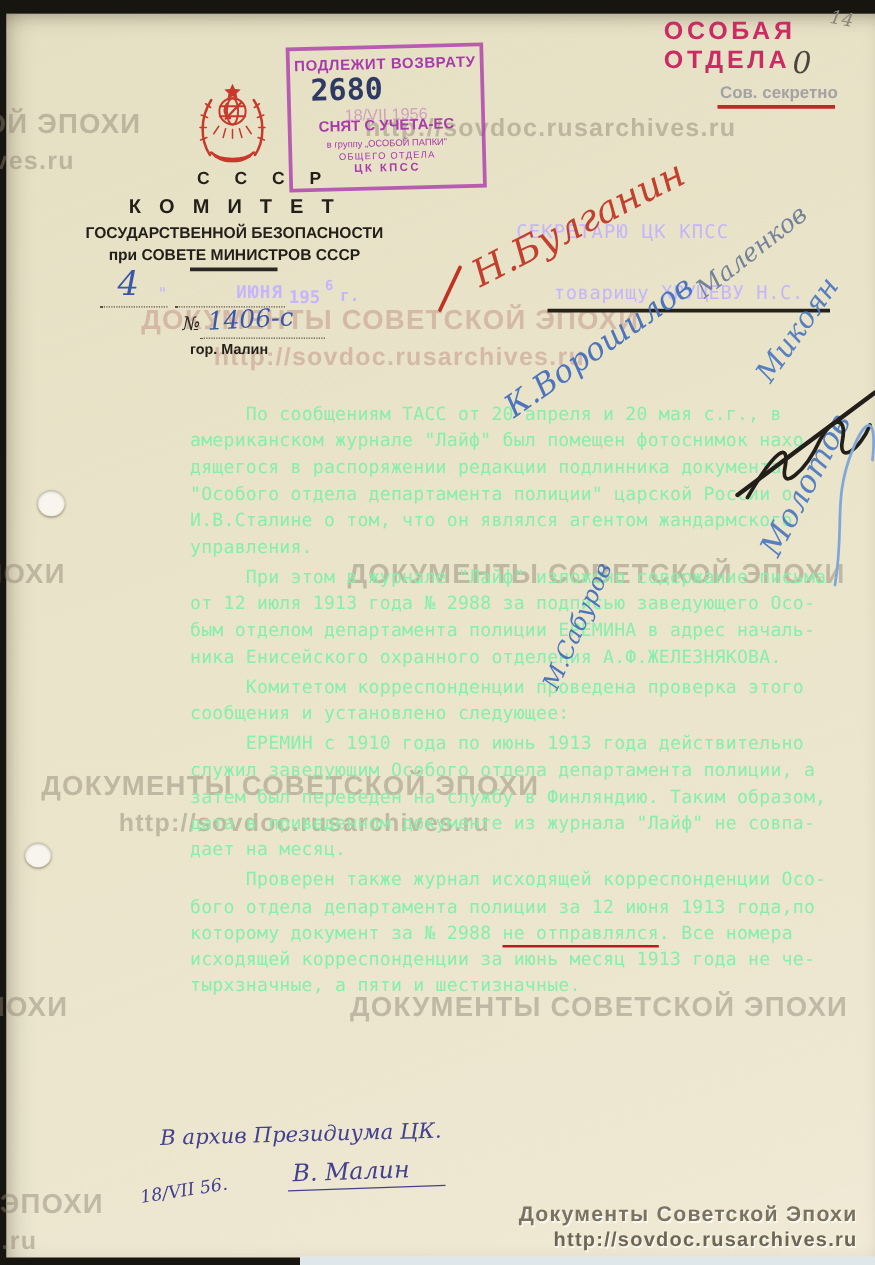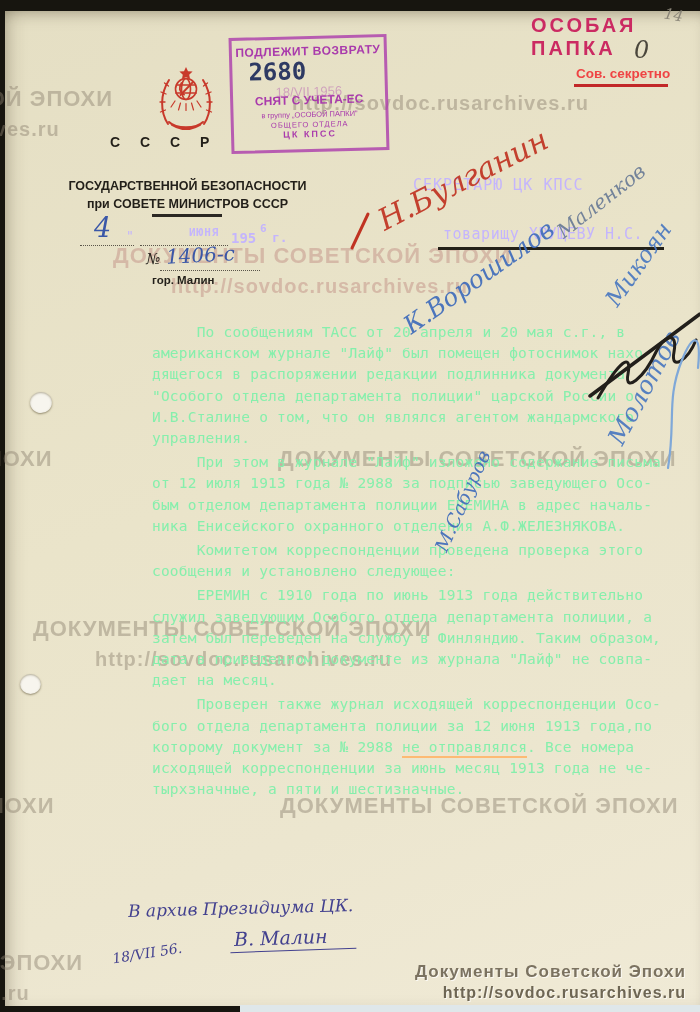--- a/index.html
+++ b/index.html
@@ -17,21 +17,21 @@
   .wm .l2{display:block;font-size:20px;margin-top:6px;}
   .wm-pink{color:rgba(186,128,122,.42);}
   .stamp{position:absolute;left:230px;top:36px;width:152px;height:110px;
          border:3px solid rgba(171,59,171,.8);transform:rotate(-1.5deg);
          color:#a93aac;text-align:center;}
   .stamp div{line-height:1;}
   .body-text{position:absolute;left:152px;top:322px;width:516px;
              font-family:"DejaVu Sans Mono",monospace;font-size:14.5px;line-height:21.2px;
              letter-spacing:.2px;color:#86efac;}
   .para{white-space:pre-wrap;margin:0 0 3px 0;}
-  .red-underline{border-bottom:2px solid #fdba74;padding-bottom:1px;}
+  .red-underline{border-bottom:2px solid #b91c1c;padding-bottom:1px;}
   .sig{position:absolute;font-family:"DejaVu Serif",serif;font-style:italic;
        white-space:nowrap;transform-origin:0 0;opacity:.92;}
   .hole{position:absolute;border-radius:50%;background:#f7f5ee;
         box-shadow:0 1px 2px rgba(80,70,40,.55), inset 0 1px 2px rgba(120,110,80,.5);}
   .uline{position:absolute;background:#242118;}
 </style>
 </head>
 <body>
 
 <div class="page">
@@ -71,24 +71,24 @@
   <div class="wm" style="left:-88px;top:950px;">
     <span>ТСКОЙ ЭПОХИ</span>
     <span class="l2">archives.ru</span>
   </div>
 
   <div class="abs" style="right:14px;top:962px;text-align:right;font-weight:bold;letter-spacing:1px;">
     <div style="font-size:17px;color:#7b7260;text-shadow:1px 1px 0 rgba(255,255,255,.75);">Документы Советской Эпохи</div>
     <div style="font-size:16px;color:#6e6654;text-shadow:1px 1px 0 rgba(255,255,255,.7);margin-top:2px;">http://sovdoc.rusarchives.ru</div>
   </div>
 
-  <div class="abs" style="left:531px;top:14px;font-weight:bold;font-size:20px;letter-spacing:3px;color:#cb2a62;">ОСОБАЯ ПАПКА</div>
+  <div class="abs" style="left:531px;top:14px;font-weight:bold;font-size:20px;letter-spacing:3px;color:#cb2a62;">ОСОБАЯ ОТДЕЛА</div>
   <div class="abs hw" style="left:664px;top:6px;font-size:15px;color:#8a8578;transform:rotate(10deg);">14</div>
   <div class="abs hw" style="left:634px;top:36px;font-size:24px;color:#4a463c;">0</div>
-  <div class="abs" style="left:576px;top:66px;font-weight:bold;font-size:13.5px;color:#ef4444;">Сов. секретно</div>
+  <div class="abs" style="left:576px;top:66px;font-weight:bold;font-size:13.5px;color:#a3a3a3;">Сов. секретно</div>
   <div class="abs" style="left:574px;top:84px;width:94px;height:2.5px;background:#c22828;"></div>
 
   <div class="stamp">
     <div style="margin-top:6px;font-weight:bold;font-size:12px;letter-spacing:.5px;">ПОДЛЕЖИТ ВОЗВРАТУ</div>
     <div class="mono" style="text-align:left;margin:2px 0 0 16px;font-weight:bold;font-size:24px;color:#2e3a63;">2680</div>
     <div style="font-size:13px;opacity:.38;margin-top:2px;">18/VII 1956</div>
     <div style="font-weight:bold;font-size:12px;margin-top:-4px;">СНЯТ С УЧЕТА-ЕС</div>
     <div style="font-size:7.5px;margin-top:5px;">в группу „ОСОБОЙ ПАПКИ"</div>
     <div style="font-size:7.5px;letter-spacing:1px;margin-top:2px;">ОБЩЕГО ОТДЕЛА</div>
     <div style="font-size:9px;letter-spacing:2px;font-weight:bold;margin-top:2px;">ЦК КПСС</div>
@@ -102,29 +102,30 @@
       <path d="M20.5 19 h19 M19.8 27 h20.4"></path>
       <path d="M24.5 29 L37 16" stroke-width="1.9"></path>
       <path d="M25.5 17 q-4.5 7.5 2.5 11.5" stroke-width="1.9"></path>
       <path d="M19 35 l-4 6 M24.5 37 l-2 7 M30 37.5 v7 M35.5 37 l2 7 M41 35 l4 6" stroke-width="1.2"></path>
       <path d="M12 58 C4 46 4 28 13 14" stroke-width="2"></path>
       <path d="M48 58 C56 46 56 28 47 14" stroke-width="2"></path>
       <path d="M9.5 44 l-5 2 M9 36 h-5 M10 28 l-5 -2 M12.5 20 l-4 -3 M50.5 44 l5 2 M51 36 h5 M50 28 l5 -2 M47.5 20 l4 -3" stroke-width="1.3"></path>
       <path d="M13 56 C20 63 40 63 47 56 M16 59 C25 64.5 35 64.5 44 59" stroke-width="2"></path>
     </g>
   </svg>
-  <div class="abs" style="left:110px;top:134px;width:155px;text-align:left;font-weight:bold;font-size:14px;letter-spacing:8px;color:#221f19;">С С С Р</div>
+  <div class="abs" style="left:110px;top:134px;width:155px;text-align:right;font-weight:bold;font-size:14px;letter-spacing:8px;color:#221f19;">С С С Р</div>
+  <div class="abs" style="left:80px;top:157px;width:215px;text-align:center;font-weight:bold;font-size:16px;letter-spacing:5px;color:#221f19;">К О М И Т Е Т</div>
   <div class="abs" style="left:66px;top:179px;width:243px;text-align:center;font-weight:bold;font-size:12.5px;color:#221f19;">ГОСУДАРСТВЕННОЙ БЕЗОПАСНОСТИ</div>
   <div class="abs" style="left:66px;top:197px;width:243px;text-align:center;font-weight:bold;font-size:12.5px;color:#221f19;">при СОВЕТЕ МИНИСТРОВ СССР</div>
   <div class="abs" style="left:152px;top:214px;width:70px;height:3px;background:#2b2823;"></div>
 
   <div class="abs hw" style="left:94px;top:212px;font-size:27px;color:#3a57a8;">4</div>
   <div class="abs mono" style="left:126px;top:228px;font-size:13px;">"</div>
   <div class="abs" style="left:80px;top:245px;width:54px;border-bottom:1px dotted #5a554a;"></div>
-  <div class="abs mono" style="left:152px;top:226px;font-size:11px;font-weight:bold;letter-spacing:1px;padding-left:37px;">ИЮНЯ</div>
+  <div class="abs mono" style="left:152px;top:226px;font-size:14px;font-weight:bold;letter-spacing:1px;padding-left:37px;">ИЮНЯ</div>
   <div class="abs" style="left:140px;top:245px;width:88px;border-bottom:1px dotted #5a554a;"></div>
   <div class="abs mono" style="left:231px;top:230px;font-size:14px;font-weight:bold;">195</div>
   <div class="abs mono" style="left:260px;top:222px;font-size:11px;font-weight:bold;">6</div>
   <div class="abs mono" style="left:272px;top:230px;font-size:13px;font-weight:bold;">г.</div>
   <div class="abs hw" style="left:146px;top:250px;font-size:15px;color:#2c2822;">№</div>
   <div class="abs hw" style="left:166px;top:243px;font-size:20px;color:#3a57a8;transform:rotate(-3deg);">1406-с</div>
   <div class="abs" style="left:160px;top:270px;width:100px;border-bottom:1px dotted #5a554a;"></div>
   <div class="abs" style="left:152px;top:274px;font-weight:bold;font-size:11.5px;color:#221f19;">гор. Малин</div>
 
   <div class="abs mono" style="left:413px;top:176px;font-size:15px;letter-spacing:1px;">СЕКРЕТАРЮ ЦК КПСС</div>

